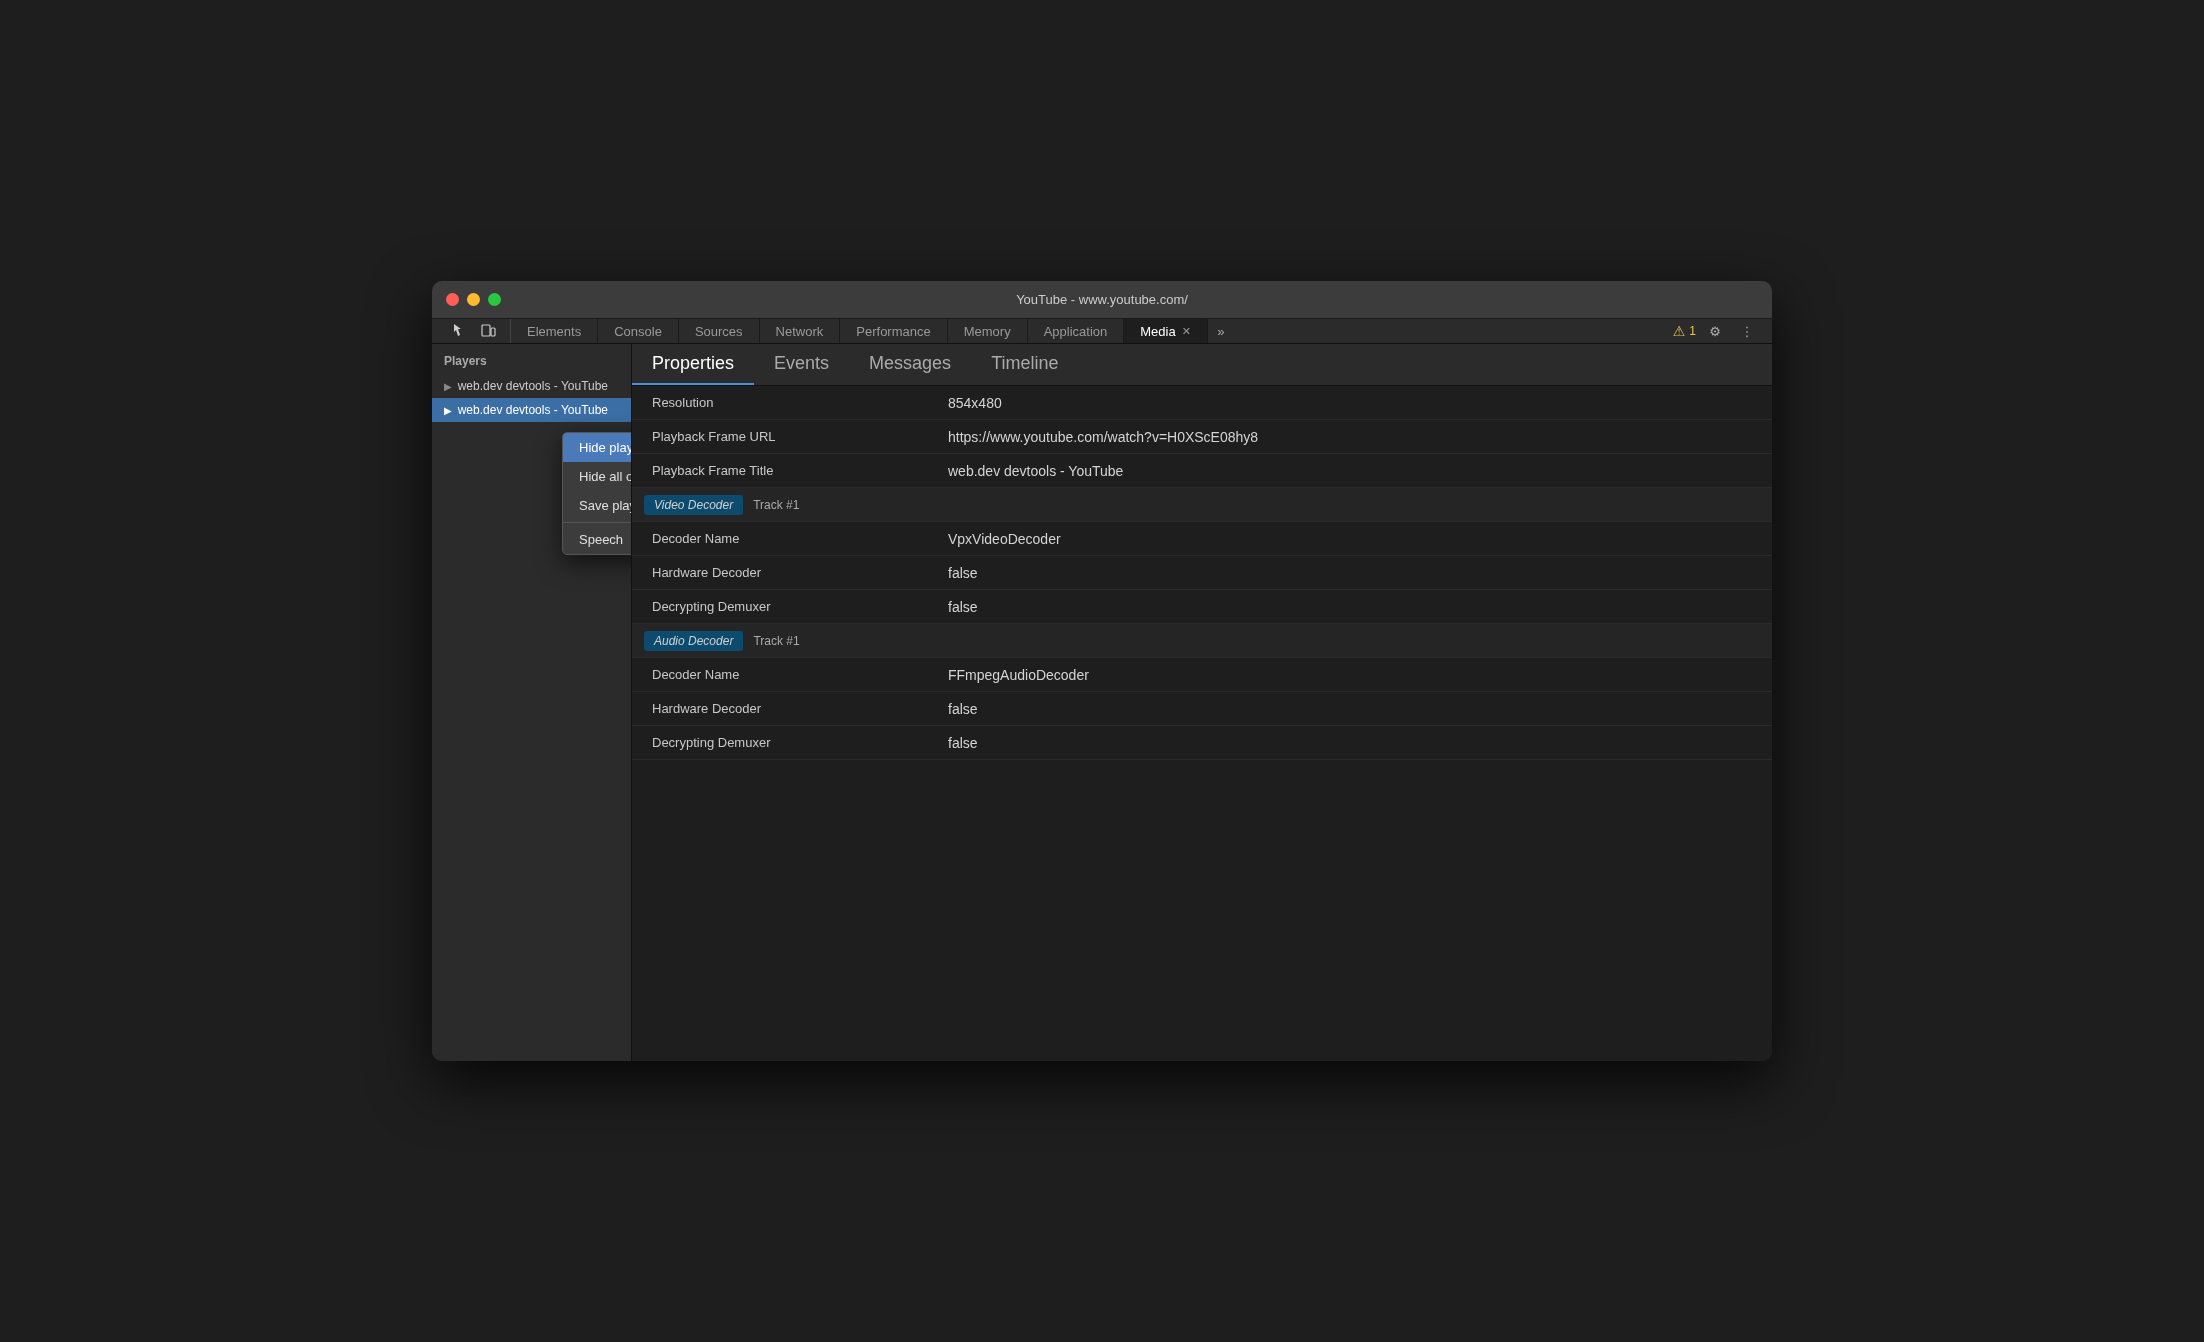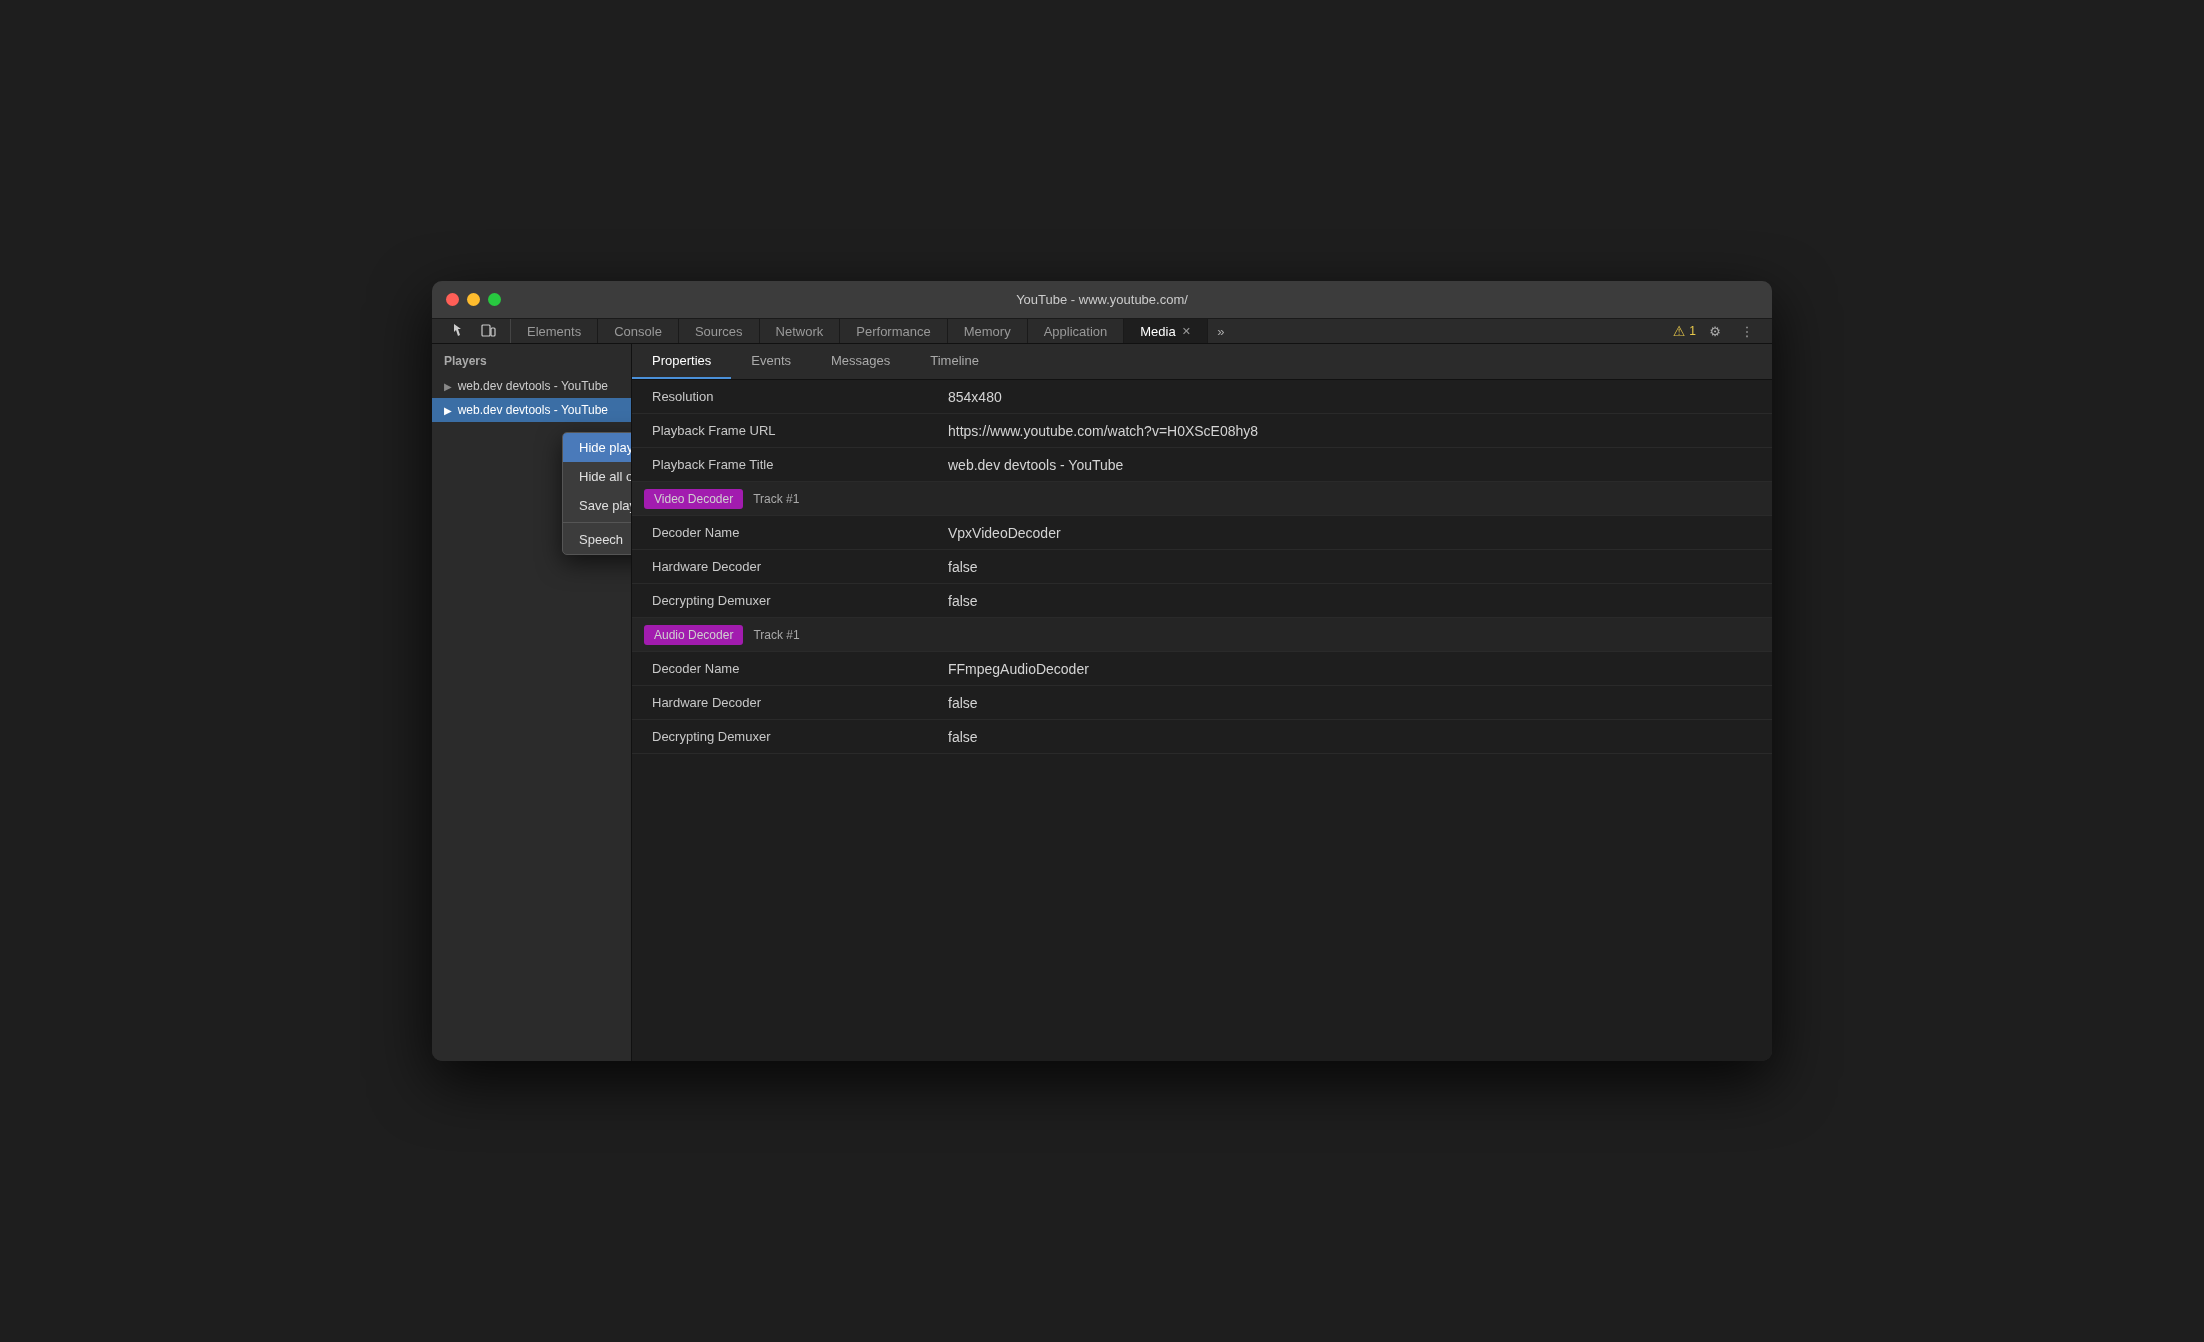--- a/index.html
+++ b/index.html
@@ -214,21 +214,21 @@
       overflow: hidden;
     }
     
     .sub-tabs {
       display: flex;
       border-bottom: 1px solid #111;
       background: #2b2b2b;
     }
     .sub-tab {
       padding: 9px 20px;
-      font-size: 13px;
+      font-size: 18px;
       color: #aaa;
       cursor: pointer;
       border-bottom: 2px solid transparent;
     }
     .sub-tab.active {
       color: #fff;
       border-bottom: 2px solid #4a90d9;
     }
     
     .props-table {
@@ -265,22 +265,23 @@
     }
     .section-badge {
       background: #3a3a3a;
       color: #ccc;
       padding: 3px 10px;
       border-radius: 3px;
       font-size: 12px;
       font-weight: 500;
     }
     .section-badge.dark {
-      background: #a21caf;
+      background: #0c4a6e;
       color: #d0d0d0;
+      font-style: italic;
     }
     .track-label {
       color: #aaa;
       font-size: 12px;
     }
   </style>
 </head>
 <body>
 
 <div class="window">

